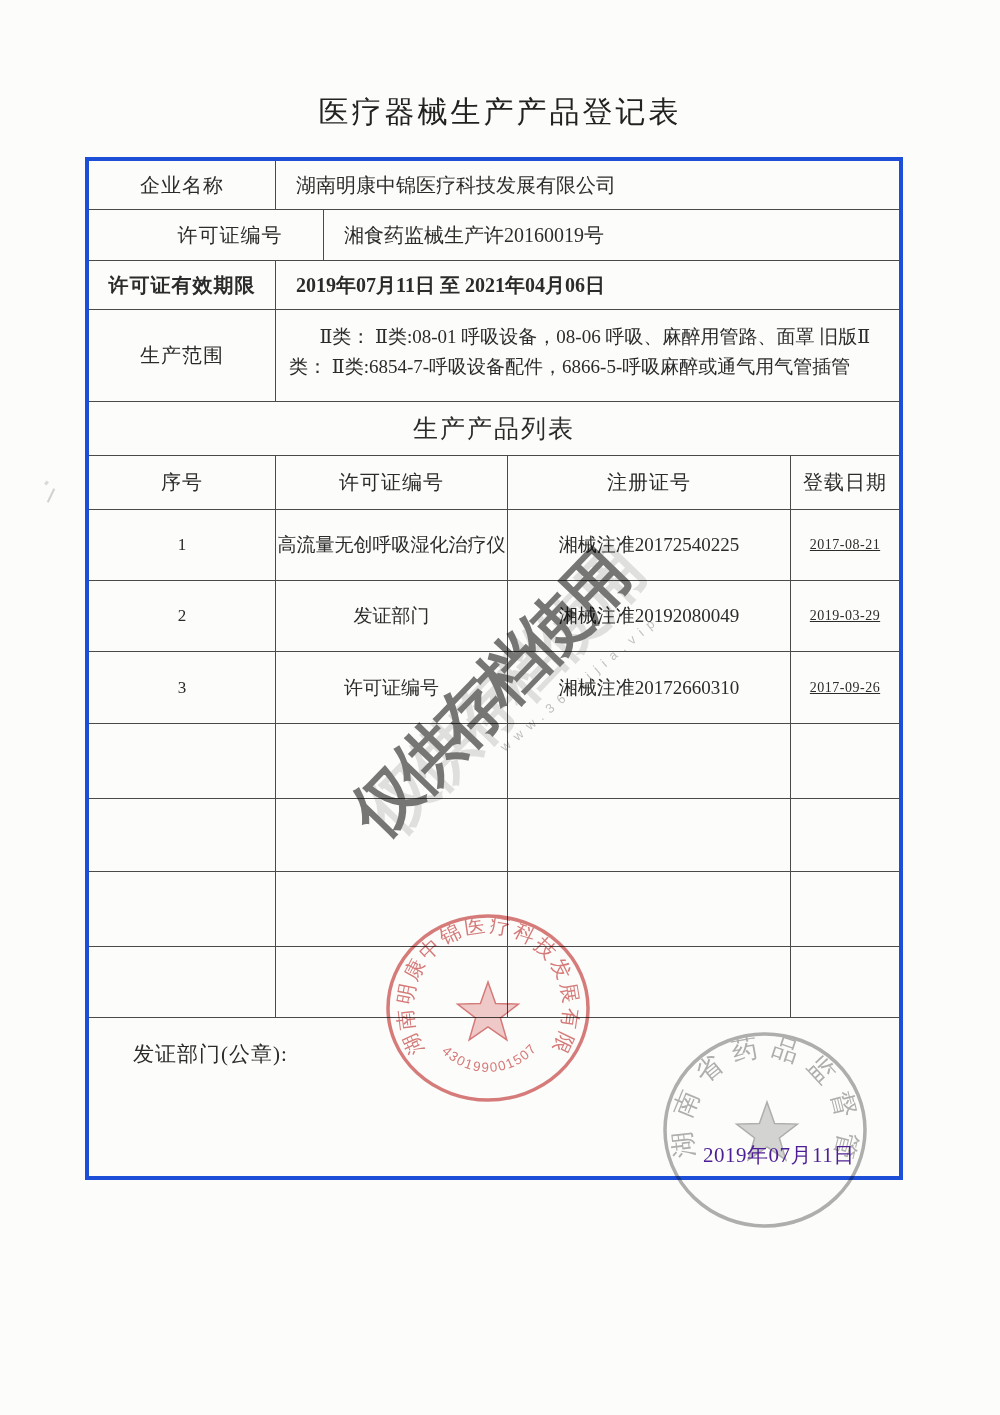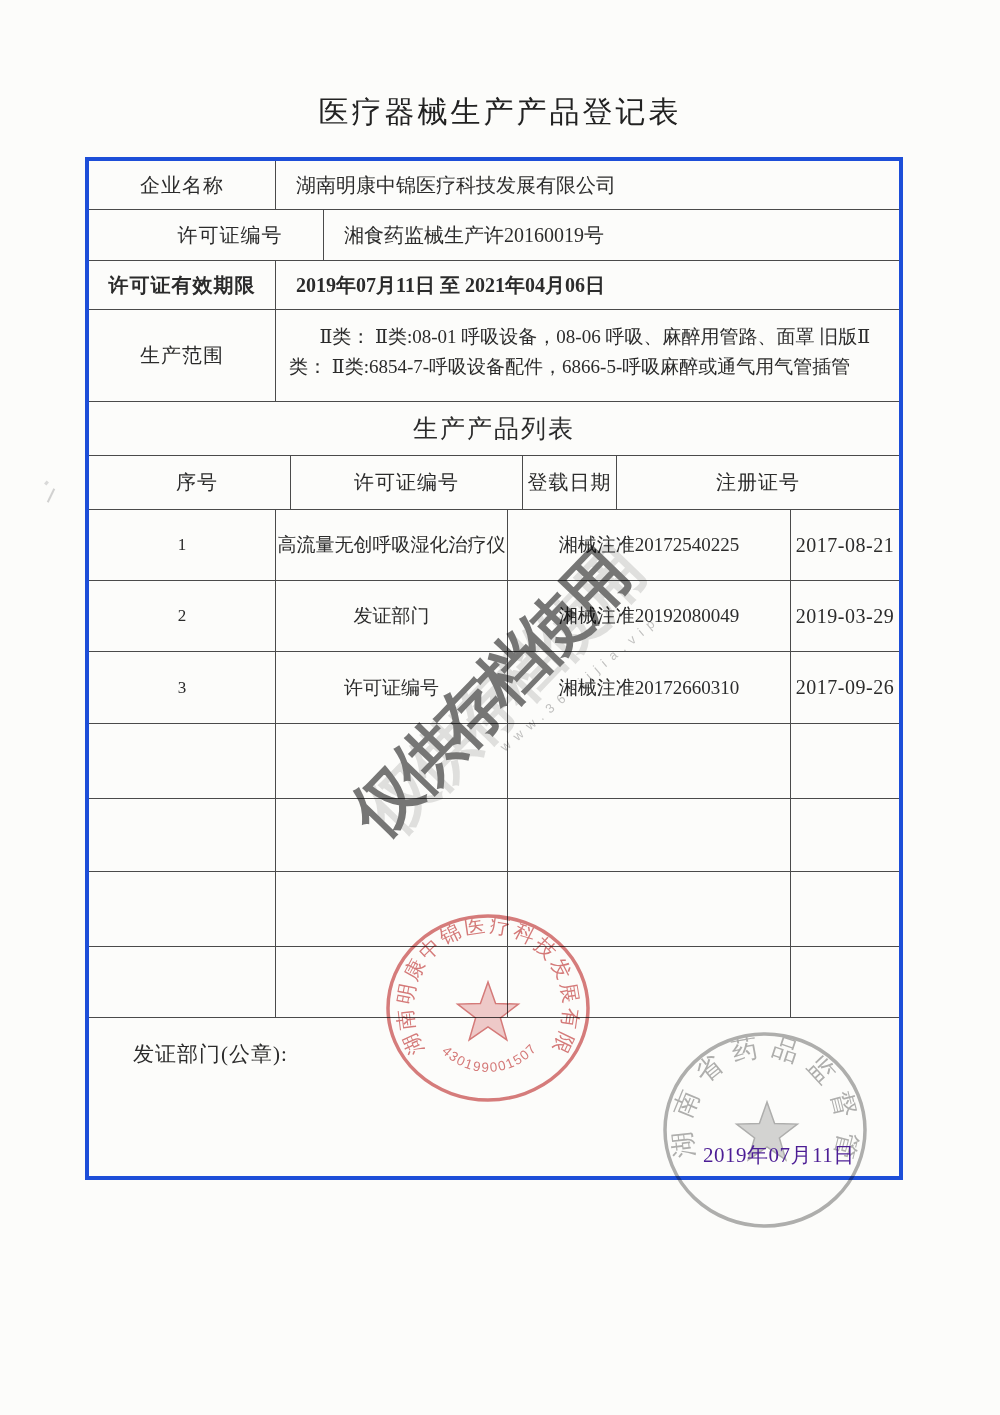--- a/index.html
+++ b/index.html
@@ -30,33 +30,33 @@
   .cell.bl{border-left:1px solid #4a4a4a;}
 
   
   .info-label{width:186px;justify-content:center;font-size:20px;letter-spacing:1px;text-align:center;}
   .info-value{flex:1;font-size:20px;padding-left:20px;}
   .scope-value{flex:1;font-size:19px;line-height:30px;display:block;padding:4px 8px 0 5px;}
   .scope-value .para{text-indent:1.6em;margin:8px;}
 
   .r1{height:49px;} .r2{height:51px;padding-left:48px;} .r3{height:49px;font-weight:bold;} .r4{height:92px;}
   .r5{height:54px;justify-content:center;align-items:center;font-size:25px;letter-spacing:2px;}
-  .r6{height:54px;padding-left:15px;} .r7{height:71px;} .r8{height:71px;} .r9{height:72px;}
+  .r6{height:54px;} .r7{height:71px;} .r8{height:71px;} .r9{height:72px;}
   .r10{height:75px;} .r11{height:73px;} .r12{height:75px;} .r13{height:71px;}
   .rfoot{height:164px;display:block;border-bottom:none;}
 
   
   .c-no{width:186px;justify-content:center;}
   .c-name{width:232px;justify-content:center;}
   .c-cert{width:283px;justify-content:center;}
   .c-date{flex:1;justify-content:center;}
   .phead .cell{font-size:20px;letter-spacing:1px;}
   .pdata .c-no{font-size:17px;}
   .pdata .c-name,.pdata .c-cert{font-size:19px;}
-  .pdata .c-date{font-size:20px;letter-spacing:.5px;}
+  .pdata .c-date{font-size:14px;letter-spacing:.5px;text-decoration:underline;}
 
   .foot-label{font-size:21px;letter-spacing:1px;padding:22px 0 0 44px;}
 
   
   .wm-main{
     position:absolute;left:489px;top:695px;z-index:5;
     transform:translate(-50%,-50%) rotate(-46deg);
     font-size:66px;font-weight:600;letter-spacing:-6px;white-space:nowrap;
     color:#595959;opacity:.82;mix-blend-mode:multiply;
     text-shadow:13px 9px 0 rgba(175,175,175,.45);
@@ -110,22 +110,22 @@
       <div class="cell bl scope-value">
         <p class="para">Ⅱ类： Ⅱ类:08-01 呼吸设备，08-06 呼吸、麻醉用管路、面罩 旧版Ⅱ类： Ⅱ类:6854-7-呼吸设备配件，6866-5-呼吸麻醉或通气用气管插管</p>
       </div>
     </div>
 
     <div class="trow r5 cell">生产产品列表</div>
 
     <div class="trow r6 phead">
       <div class="cell c-no">序号</div>
       <div class="cell bl c-name">许可证编号</div>
+      <div class="cell bl c-cert">注册证号</div>
       <div class="cell bl c-date">登载日期</div>
-      <div class="cell bl c-cert">注册证号</div>
     </div>
 
     <div class="trow r7 pdata">
       <div class="cell c-no">1</div>
       <div class="cell bl c-name">高流量无创呼吸湿化治疗仪</div>
       <div class="cell bl c-cert">湘械注准20172540225</div>
       <div class="cell bl c-date">2017-08-21</div>
     </div>
     <div class="trow r8 pdata">
       <div class="cell c-no">2</div>

